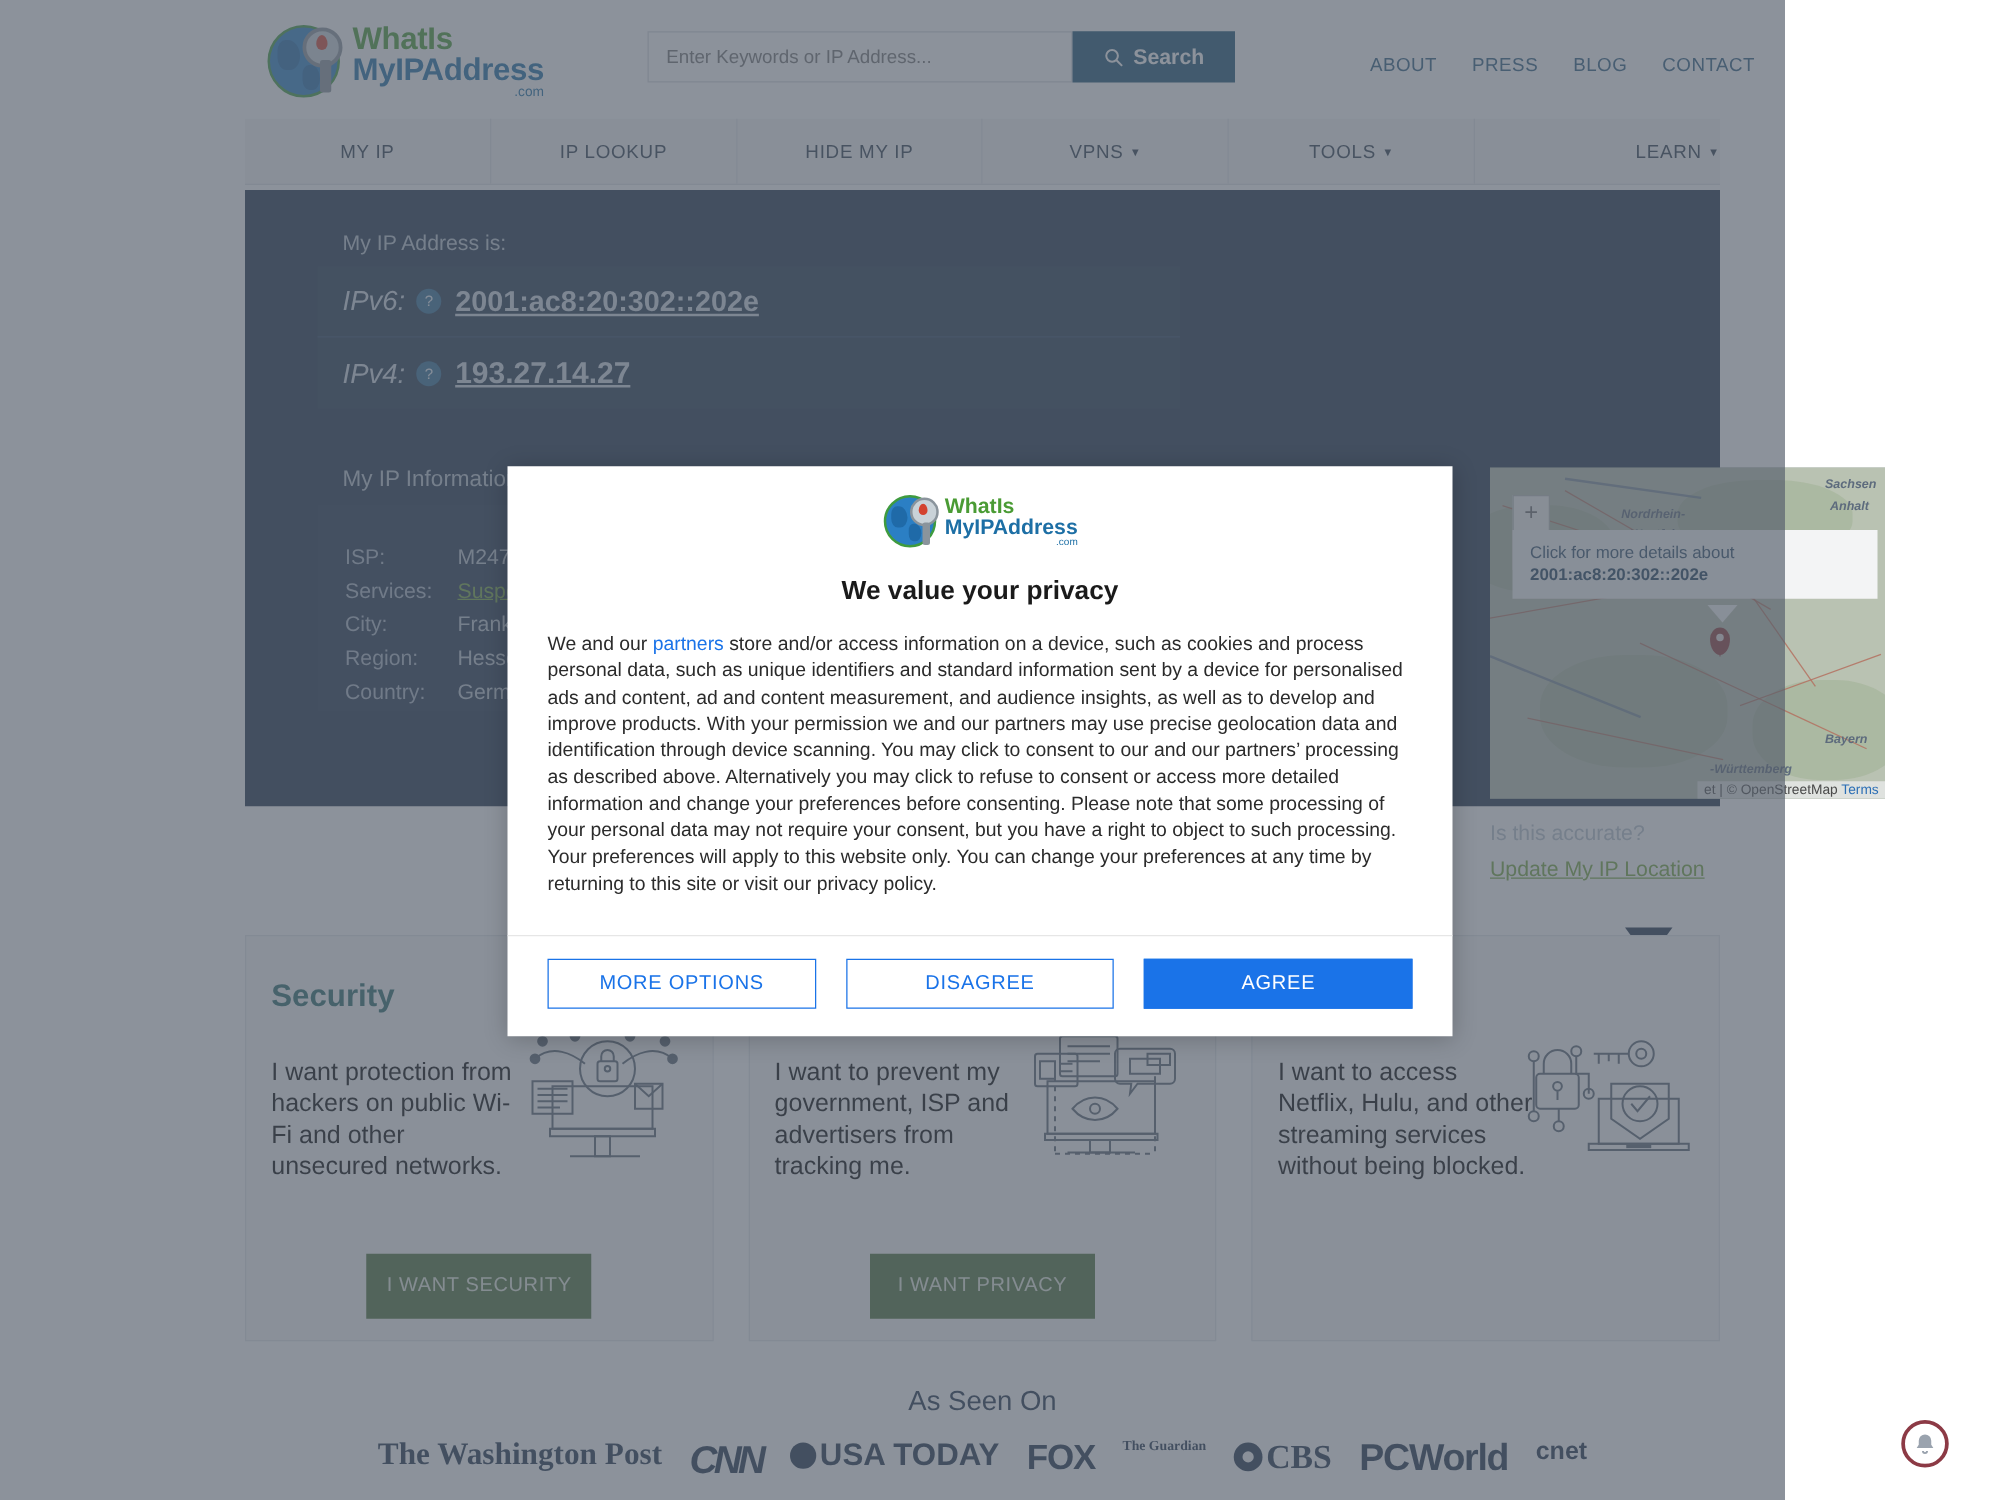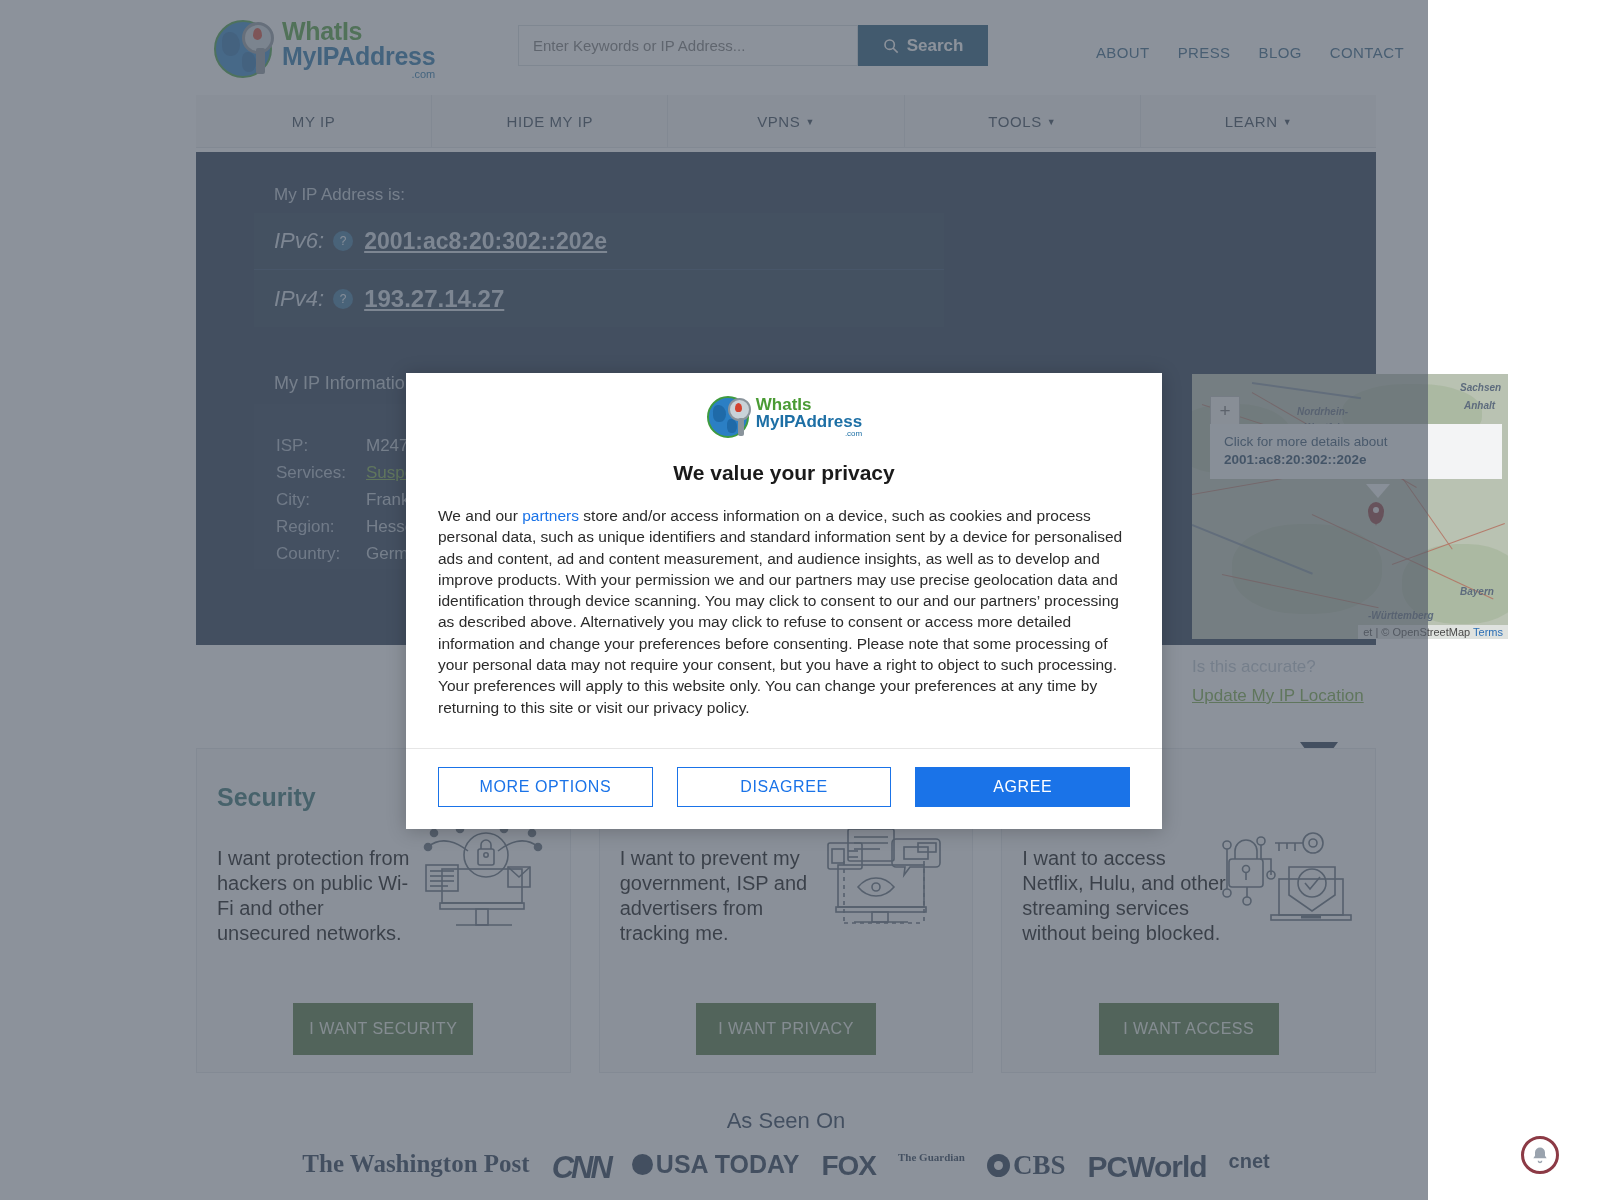--- a/index.html
+++ b/index.html
@@ -42,21 +42,21 @@
   .search-btn svg { width:16px; height:16px; }
 
   .top-links { position:absolute; right:196px; top:44px; display:flex; gap:28px; }
   .top-links a { color:#2c5d80; font-size:15px; text-decoration:none; letter-spacing:0.4px; }
 
   
   .nav { position:absolute; left:196px; top:95px; width:1180px; height:53px; background:#f4f5f6;
       display:flex; border-bottom:1px solid #e1e4e7; }
   .nav-item { flex:1; display:flex; align-items:center; justify-content:center; gap:5px;
       font-size:15px; color:#2e3d4d; letter-spacing:0.6px; border-right:1px solid #e1e4e7; cursor:pointer; }
-  .nav-item:last-child { border-right:0; }
+  .nav-item:last-child { border-right:0;justify-content:flex-end; }
   .caret { font-size:9px; position:relative; top:1px; }
 
   
   .hero { position:absolute; left:196px; top:152px; width:1180px; height:493px; background:#1d3049; }
   .hero-label { position:absolute; left:78px; top:33px; font-size:17px; color:#b9c3ce; }
   .ip-card { position:absolute; left:58px; top:61px; width:690px; background:#24395280; }
   .ip-row { height:57px; display:flex; align-items:center; padding-left:20px; border-bottom:1px solid #2c4563; }
   .ip-row:last-child { border-bottom:0; }
   .ip-label { font-size:22px; color:#cfd8e2; margin-right:9px;font-style:italic; }
   .q-badge { width:20px; height:20px; border-radius:50%; background:#2f6d96; color:#e6eef5;
@@ -206,20 +206,23 @@
         <a href="#">ABOUT</a>
         <a href="#">PRESS</a>
         <a href="#">BLOG</a>
         <a href="#">CONTACT</a>
       </div>
     </div>
 
     <div class="nav">
       <div class="nav-item">
         <span>MY IP</span>
+      </div>
+      <div class="nav-item">
+        <span>IP LOOKUP</span>
       </div>
       <div class="nav-item">
         <span>HIDE MY IP</span>
       </div>
       <div class="nav-item">
         <span>VPNS</span>
         <span class="caret">▼</span>
       </div>
       <div class="nav-item">
         <span>TOOLS</span>
@@ -398,21 +401,20 @@
           <rect x="62" y="58" width="64" height="36"></rect>
           <rect x="54" y="94" width="80" height="5"></rect>
           <line x1="84" y1="96" x2="104" y2="96" stroke-width="3"></line>
           <circle cx="10" cy="24" r="4"></circle>
             <circle cx="44" cy="20" r="4"></circle>
           <circle cx="10" cy="72" r="4"></circle>
             <circle cx="30" cy="80" r="4"></circle>
           <circle cx="54" cy="54" r="4"></circle>
           <path d="M10 28v40M44 24v14h10v16M30 66v10"></path>
         </svg>
-        <button class="card-btn">I WANT ACCESS</button>
       </div>
     </div>
 
     <div class="seen-title">As Seen On</div>
     <div class="seen-row">
       <span class="lg-wapo">The Washington Post</span>
       <span class="lg-cnn">CNN</span>
       <span class="lg-usa">
         <i class="dot"></i>
         <b>USA TODAY</b>

